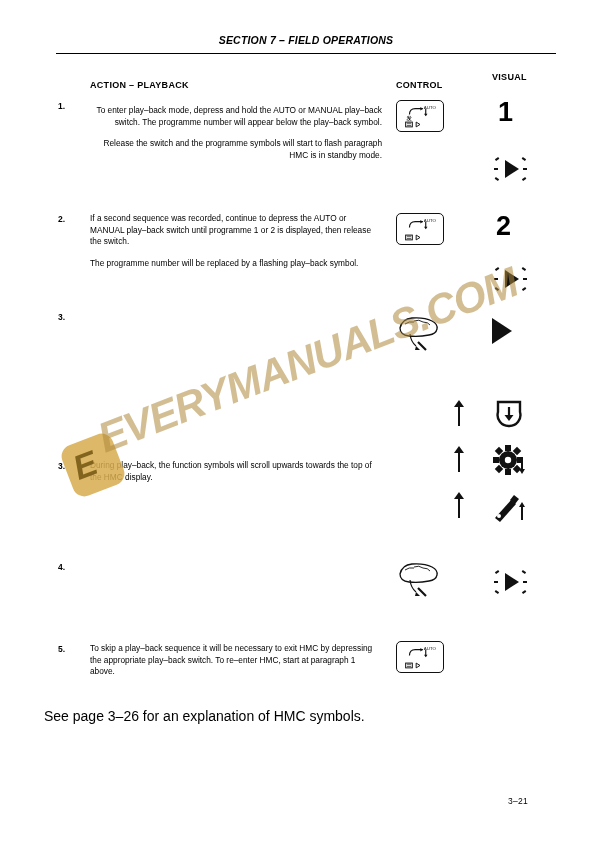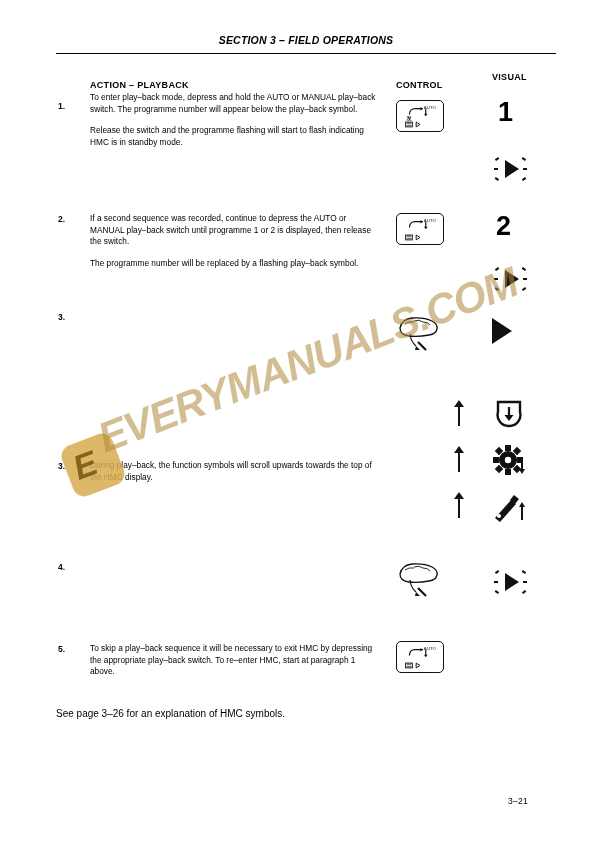--- a/index.html
+++ b/index.html
@@ -147,23 +147,23 @@
   .sym {
     position: absolute;
     width: 34px;
     height: 34px;
   }
   .sym svg { display: block; }
 
   
   .footnote {
     position: absolute;
-    left: 56px;
+    left: 44px;
     top: 708px;
-    font-size: 10px;
+    font-size: 14px;
   }
   .page-num {
     position: absolute;
     left: 508px;
     top: 796px;
     font-size: 8.5px;
     letter-spacing: 0.3px;
   }
 
   
@@ -211,32 +211,32 @@
     opacity: 0.9;
     transform: rotate(-21deg);
   }
 </style>
 </head>
 <body>
 
 <div class="page">
 
   <div class="header">
-    <div class="header-title">SECTION 3  –  FIELD OPERATIONS</div>
+    <div class="header-title">SECTION 7  –  FIELD OPERATIONS</div>
   </div>
   <div class="header-rule"></div>
 
   <div class="col-head action">ACTION – PLAYBACK</div>
   <div class="col-head control">CONTROL</div>
   <div class="col-head visual">VISUAL</div>
 
   <div class="step-num" style="top:101px; left:58px;">1.</div>
-  <div class="step-text" style="top:92px;">
+  <div class="step-text" style="top:105px;text-align:right;">
     <p>To enter play–back mode, depress and hold the AUTO or MANUAL play–back switch. The programme number will appear below the play–back symbol.</p>
-    <p>Release the switch and the programme flashing will start to flash indicating HMC is in standby mode.</p>
+    <p>Release the switch and the programme symbols will start to flash paragraph HMC is in standby mode.</p>
   </div>
 
   <div class="ctrl-box" style="left:396px; top:100px;">
     <svg class="ctrl-inner" viewBox="0 0 48 32" xmlns="http://www.w3.org/2000/svg">
       <text x="28" y="8" font-size="4.6" font-family="Liberation Sans, sans-serif" fill="#111">AUTO</text>
       <path d="M13 14 q0 -6 6 -6 h8" stroke="#111" stroke-width="1.2" fill="none"></path>
       <path d="M27 8 l-2.6 -1.8 v3.6 z" fill="#111"></path>
       <path d="M30 8 v7" stroke="#111" stroke-width="1.2" fill="none"></path>
       <path d="M30 16 l-1.8 -2.6 h3.6 z" fill="#111"></path>
       <text x="10" y="20" font-size="5.5" font-weight="bold" font-family="Liberation Sans, sans-serif" fill="#111">发</text>

